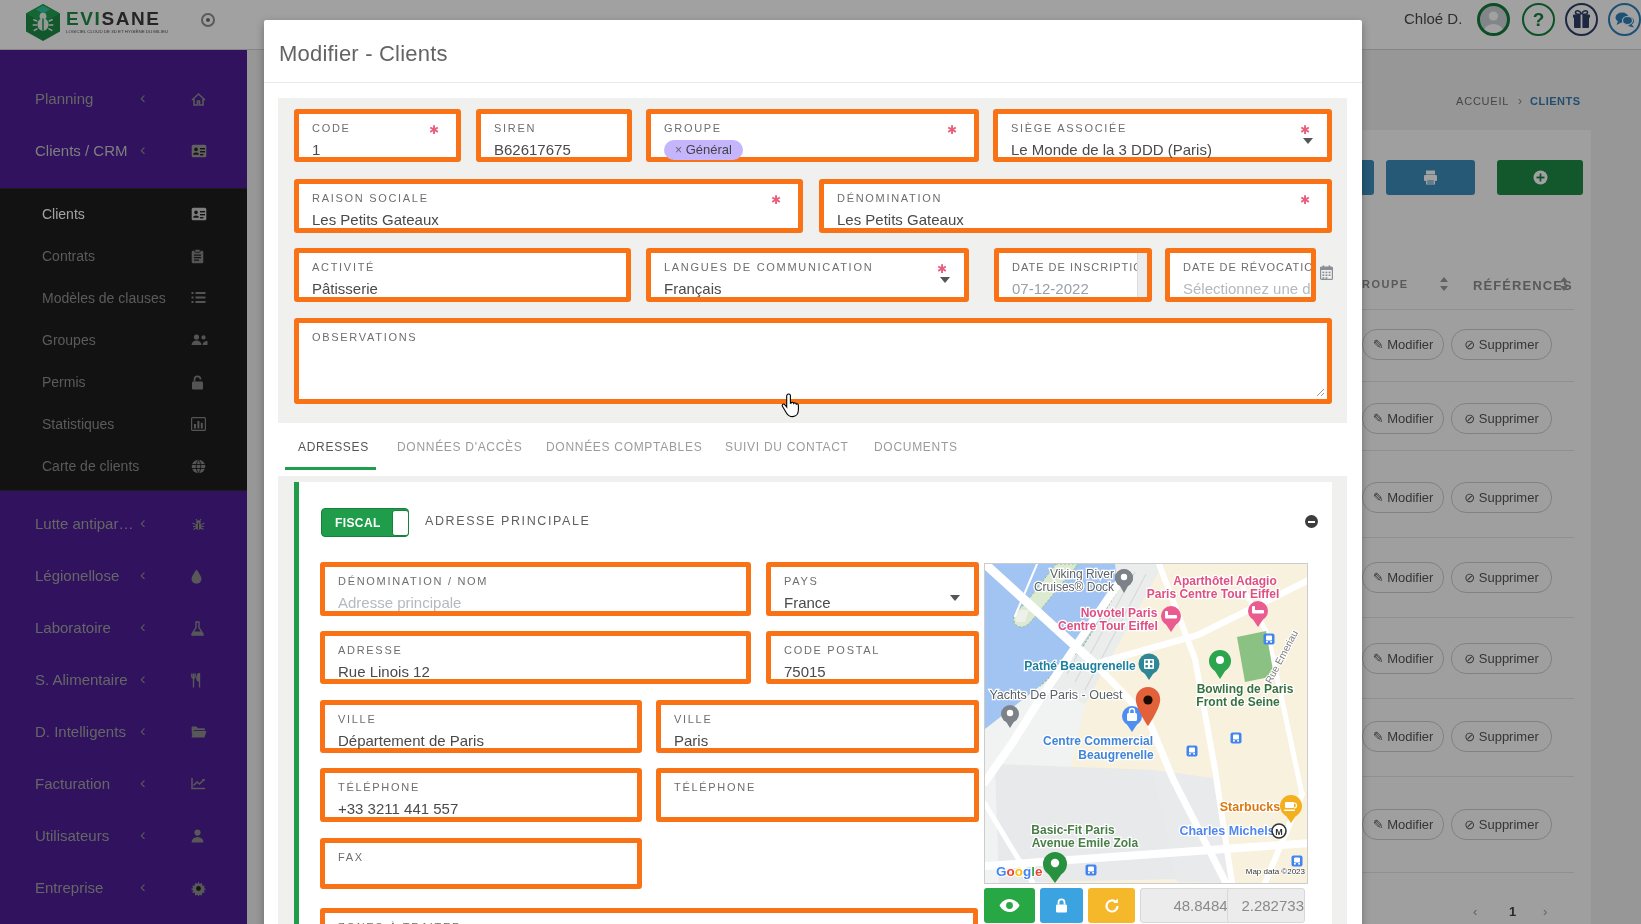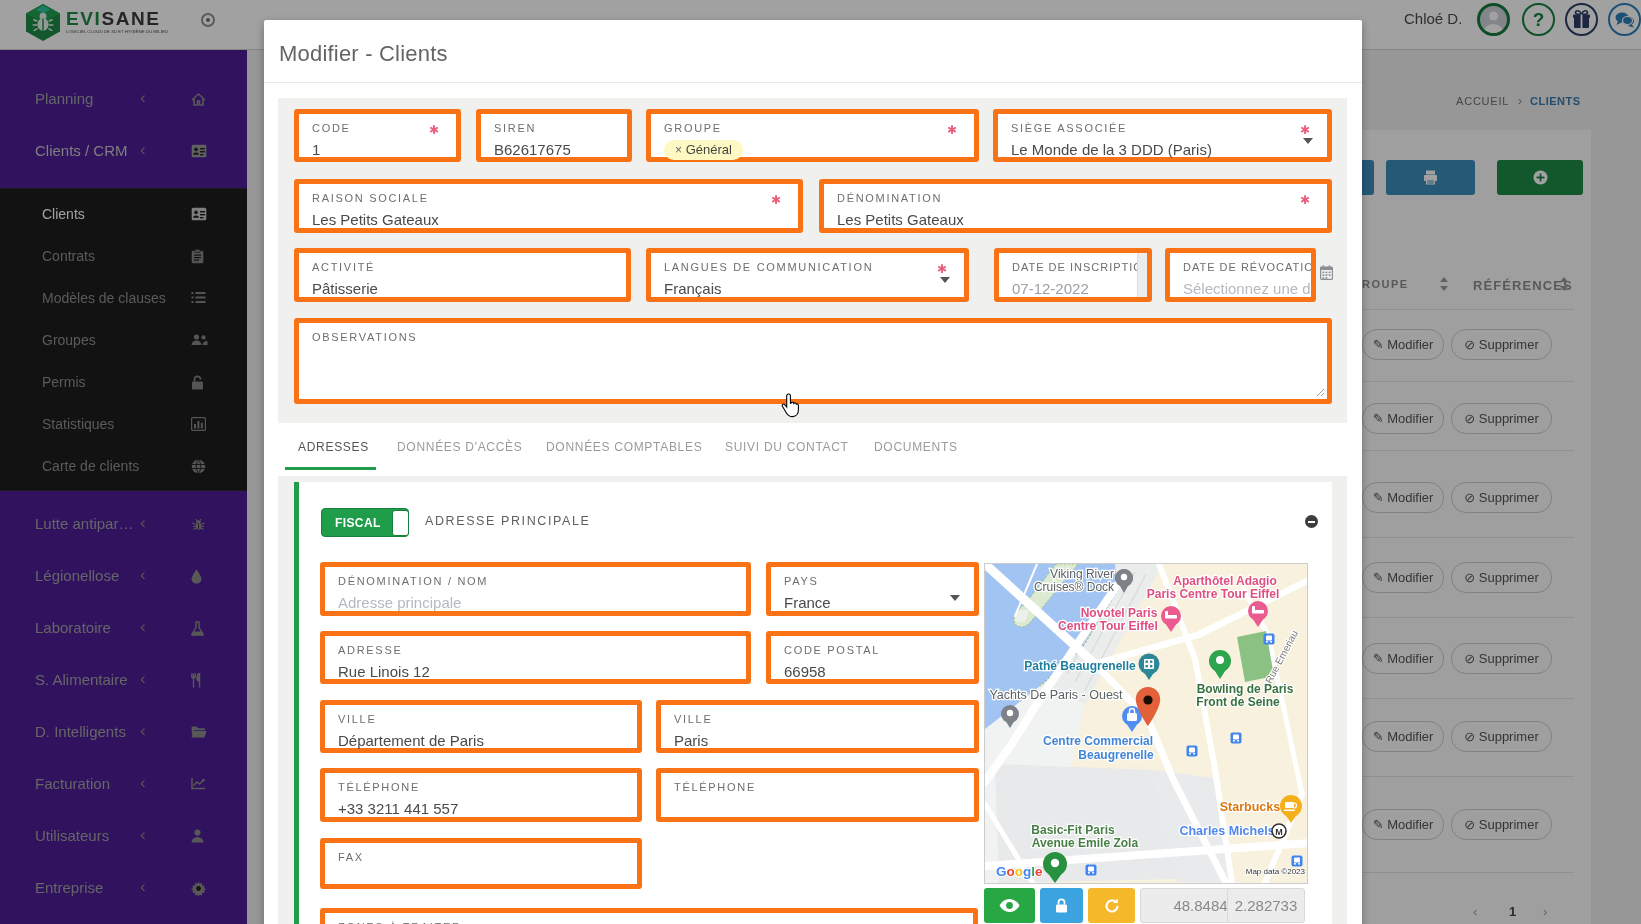--- a/index.html
+++ b/index.html
@@ -326,21 +326,21 @@
       <span class="fval">1</span>
       <span class="ast">✱</span>
     </div>
   <div class="fbox" style="left:212px;top:89px;width:156px;height:53px">
       <span class="flab">SIREN</span>
       <span class="fval">B62617675</span>
     </div>
   <div class="fbox" style="left:382px;top:89px;width:333px;height:53px">
       <span class="flab">GROUPE</span>
       <span class="ast">✱</span>
-    <div class="abs" style="left:13px;top:26px;width:79px;height:20px;background:#fef9c3;border-radius:10px;font-size:13px;color:#444;text-align:center;line-height:19px"><span style="color:#666;font-size:12px">×</span> Général</div>
+    <div class="abs" style="left:13px;top:26px;width:79px;height:20px;background:#c4b5fd;border-radius:10px;font-size:13px;color:#444;text-align:center;line-height:19px"><span style="color:#666;font-size:12px">×</span> Général</div>
     </div>
   <div class="fbox" style="left:729px;top:89px;width:339px;height:53px">
       <span class="flab">SIÈGE ASSOCIÉE</span>
       <span class="fval">Le Monde de la 3 DDD (Paris)</span>
       <span class="ast">✱</span>
       <span class="caret"></span>
     </div>
   <div class="fbox" style="left:30px;top:159px;width:509px;height:54px">
       <span class="flab">RAISON SOCIALE</span>
       <span class="fval">Les Petits Gateaux</span>
@@ -415,21 +415,21 @@
       <span class="flab">PAYS</span>
       <span class="fval">France</span>
       <span class="caret" style="top:28px"></span>
     </div>
   <div class="fbox" style="left:56px;top:611px;width:431px;height:53px">
       <span class="flab">ADRESSE</span>
       <span class="fval">Rue Linois 12</span>
     </div>
   <div class="fbox" style="left:502px;top:611px;width:213px;height:53px">
       <span class="flab">CODE POSTAL</span>
-      <span class="fval">66958</span>
+      <span class="fval">75015</span>
     </div>
   <div class="fbox" style="left:56px;top:680px;width:322px;height:53px">
       <span class="flab">VILLE</span>
       <span class="fval">Département de Paris</span>
     </div>
   <div class="fbox" style="left:392px;top:680px;width:323px;height:53px">
       <span class="flab">VILLE</span>
       <span class="fval">Paris</span>
     </div>
   <div class="fbox" style="left:56px;top:748px;width:322px;height:54px">
@@ -622,14 +622,14 @@
         <path d="M3.5 6.5 v-2 a3 3.2 0 0 1 6 0 v2" fill="none" stroke="#fff" stroke-width="1.7"></path>
       </svg>
   </div>
   <div class="abs" style="left:824px;top:868px;width:47px;height:35px;background:#f5b82b;border-radius:3px">
     <svg class="abs" style="left:16px;top:10px" width="16" height="16" viewBox="0 0 16 16">
         <path d="M13.5 8 a5.5 5.5 0 1 1 -1.6 -3.9" fill="none" stroke="#fff" stroke-width="2.2"></path>
         <path d="M13.8 0.5 v4.5 h-4.5z" fill="#fff"></path>
       </svg>
   </div>
   <div class="abs" style="left:876px;top:868px;width:97px;height:35px;background:#ececec;border:1px solid #d8d8d8;border-radius:3px;font-size:15px;color:#8a8a8a;text-align:right;line-height:33px">48.84843</div>
-  <div class="abs" style="left:963px;top:868px;width:78px;height:35px;background:#ececec;border:1px solid #d8d8d8;border-radius:3px;font-size:15px;color:#8a8a8a;text-align:center;line-height:33px">2.282733</div>
+  <div class="abs" style="left:963px;top:868px;width:78px;height:35px;background:#ececec;border:1px solid #d8d8d8;border-radius:3px;font-size:15px;color:#8a8a8a;text-align:right;line-height:33px">2.282733</div>
 </div>
 
 </body></html>

